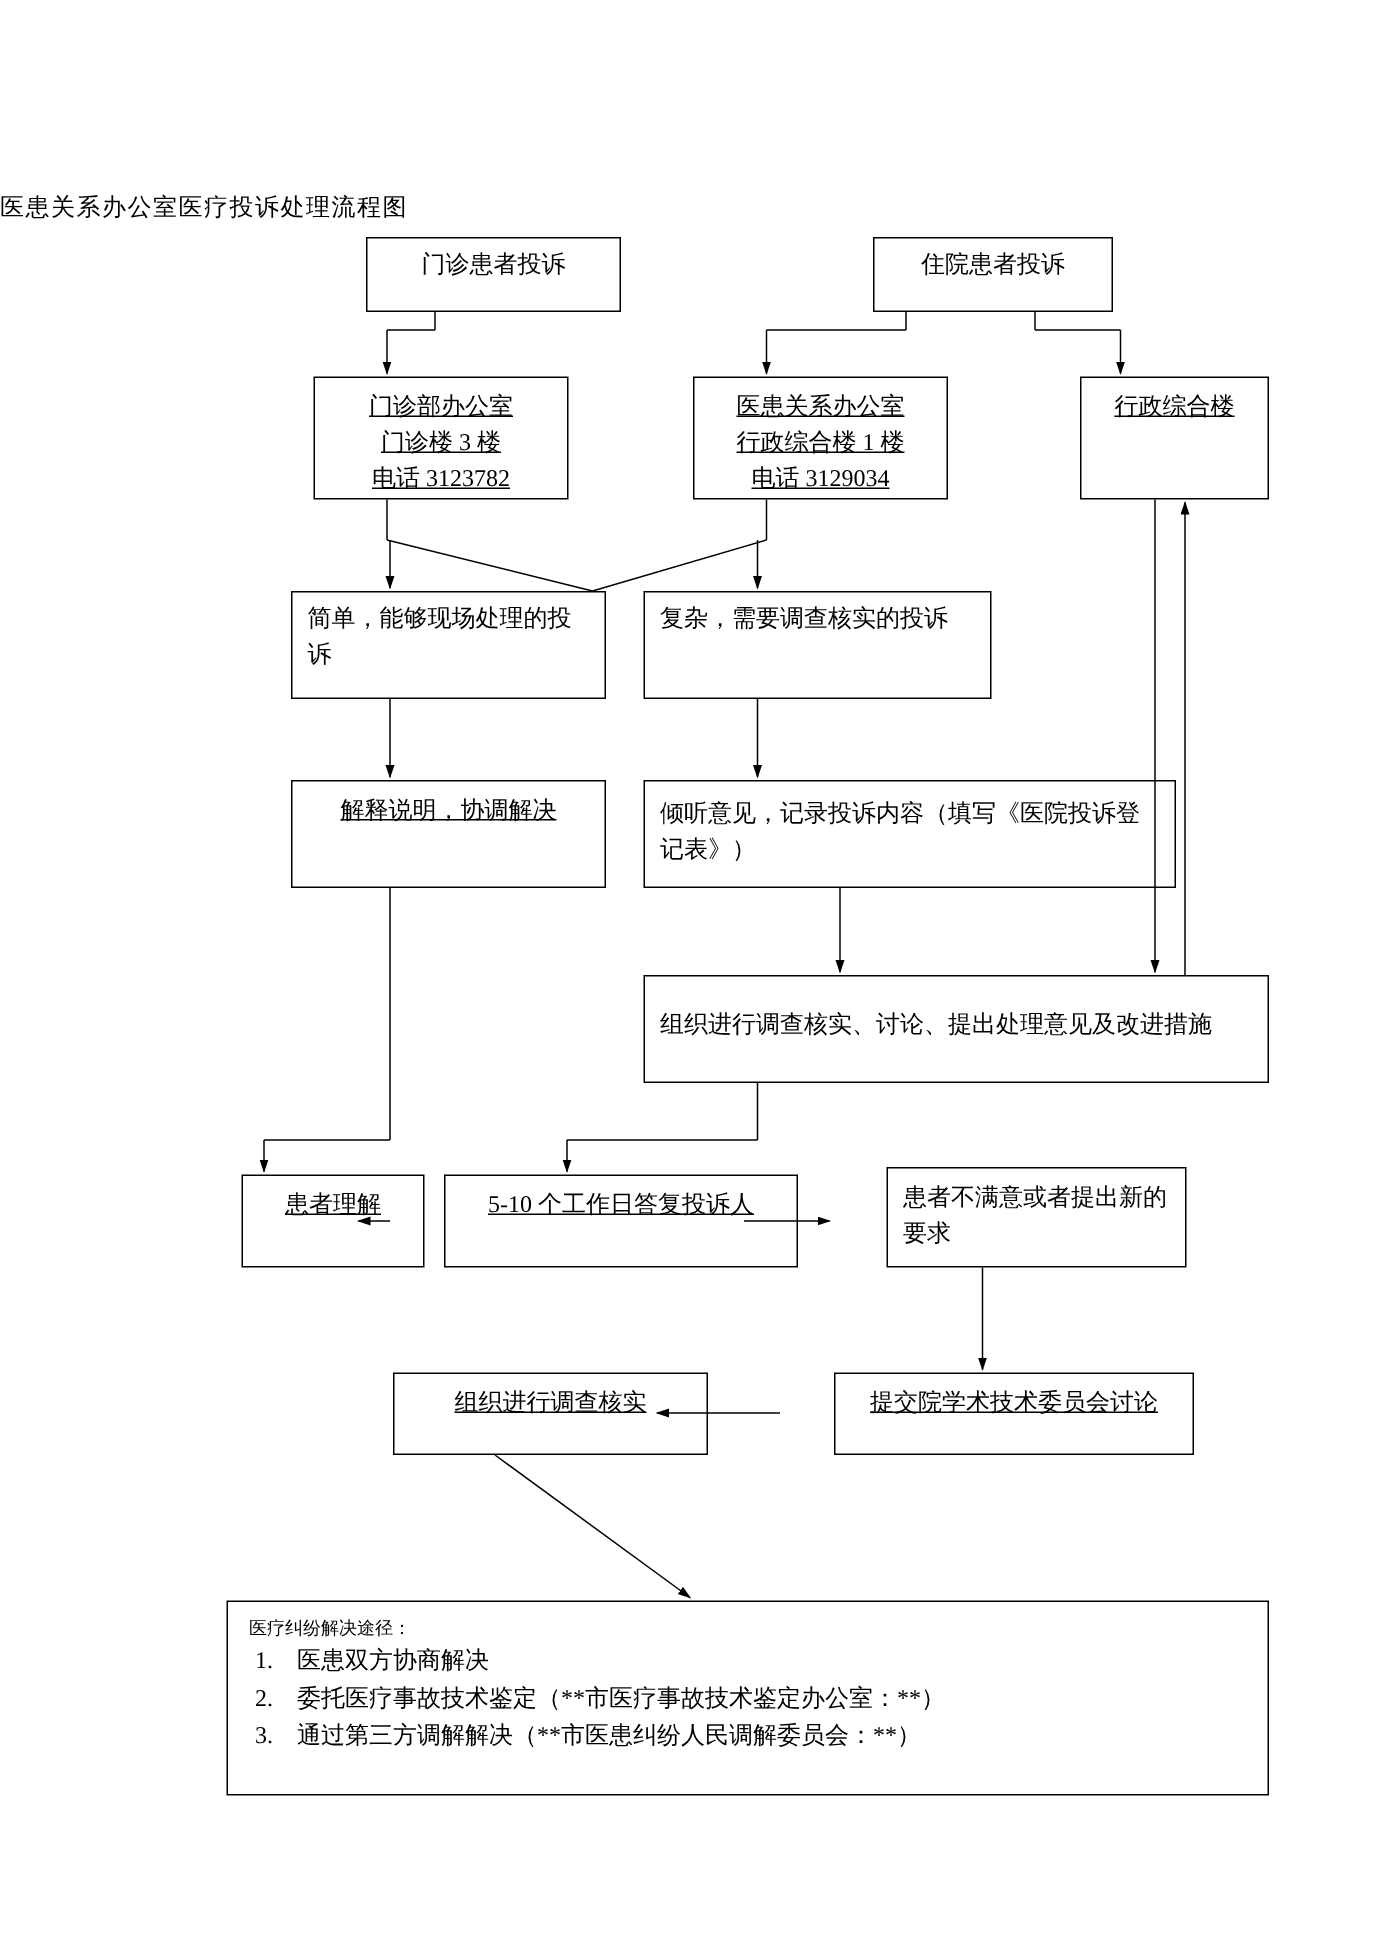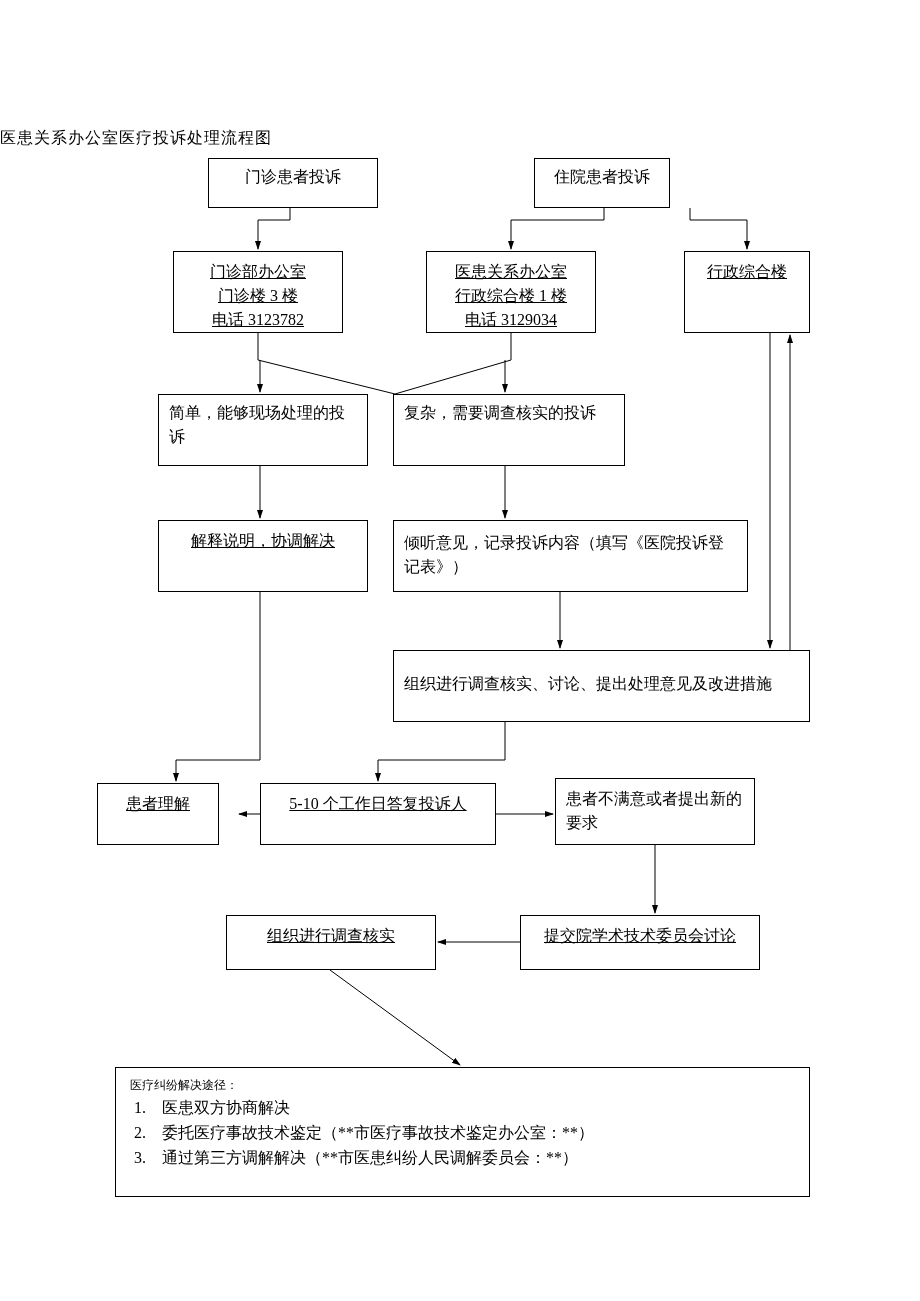--- a/index.html
+++ b/index.html
@@ -20,20 +20,21 @@
   .box {
     position: absolute;
     border: 1px solid #000;
     background: #fff;
     font-size: 16px;
     line-height: 1.5;
     display: flex;
     flex-direction: column;
     justify-content: flex-start;
     padding: 8px 10px;
+    margin-left: 36px;
   }
   .box.center { align-items: center; text-align: center; justify-content: space-between; text-decoration: underline; }
   .box.topcenter { align-items: center; text-align: center; justify-content: flex-start; padding-top: 6px; }
   .box.left { align-items: flex-start; text-align: left; }
   svg.layer {
     position: absolute;
     left: 0; top: 0;
     width: 920px;
     height: 1301px;
     pointer-events: none;
@@ -42,21 +43,21 @@
   .res-item { font-size: 16px; line-height: 1.55; padding-left: 4px; }
 </style>
 </head>
 <body>
 
 <div class="title" style="top:128px">医患关系办公室医疗投诉处理流程图</div>
 
 <div class="box topcenter" style="left:208px; top:158px; width:170px; height:50px">
   <span>门诊患者投诉</span>
 </div>
-<div class="box topcenter" style="left:534px; top:158px; width:136px; height:50px">
+<div class="box topcenter" style="left:546px; top:158px; width:160px; height:50px">
   <span>住院患者投诉</span>
 </div>
 
 <div class="box center" style="left:173px; top:251px; width:170px; height:82px">
   <span>门诊部办公室</span>
   <span>门诊楼 3 楼</span>
   <span>电话 3123782</span>
 </div>
 <div class="box center" style="left:426px; top:251px; width:170px; height:82px">
   <span>医患关系办公室</span>
@@ -78,21 +79,21 @@
   <span>解释说明，协调解决</span>
 </div>
 <div class="box left" style="left:393px; top:520px; width:355px; height:72px; padding-top:10px">
   <span>倾听意见，记录投诉内容（填写《医院投诉登记表》）</span>
 </div>
 
 <div class="box left" style="left:393px; top:650px; width:417px; height:72px; padding-top:21px">
   <span>组织进行调查核实、讨论、提出处理意见及改进措施</span>
 </div>
 
-<div class="box center" style="left:97px; top:783px; width:122px; height:62px">
+<div class="box center" style="left:125px; top:783px; width:122px; height:62px">
   <span>患者理解</span>
 </div>
 <div class="box center" style="left:260px; top:783px; width:236px; height:62px">
   <span>5-10 个工作日答复投诉人</span>
 </div>
 <div class="box left" style="left:555px; top:778px; width:200px; height:67px; padding-top:8px">
   <span>患者不满意或者提出新的要求</span>
 </div>
 
 <div class="box center" style="left:226px; top:915px; width:210px; height:55px">

